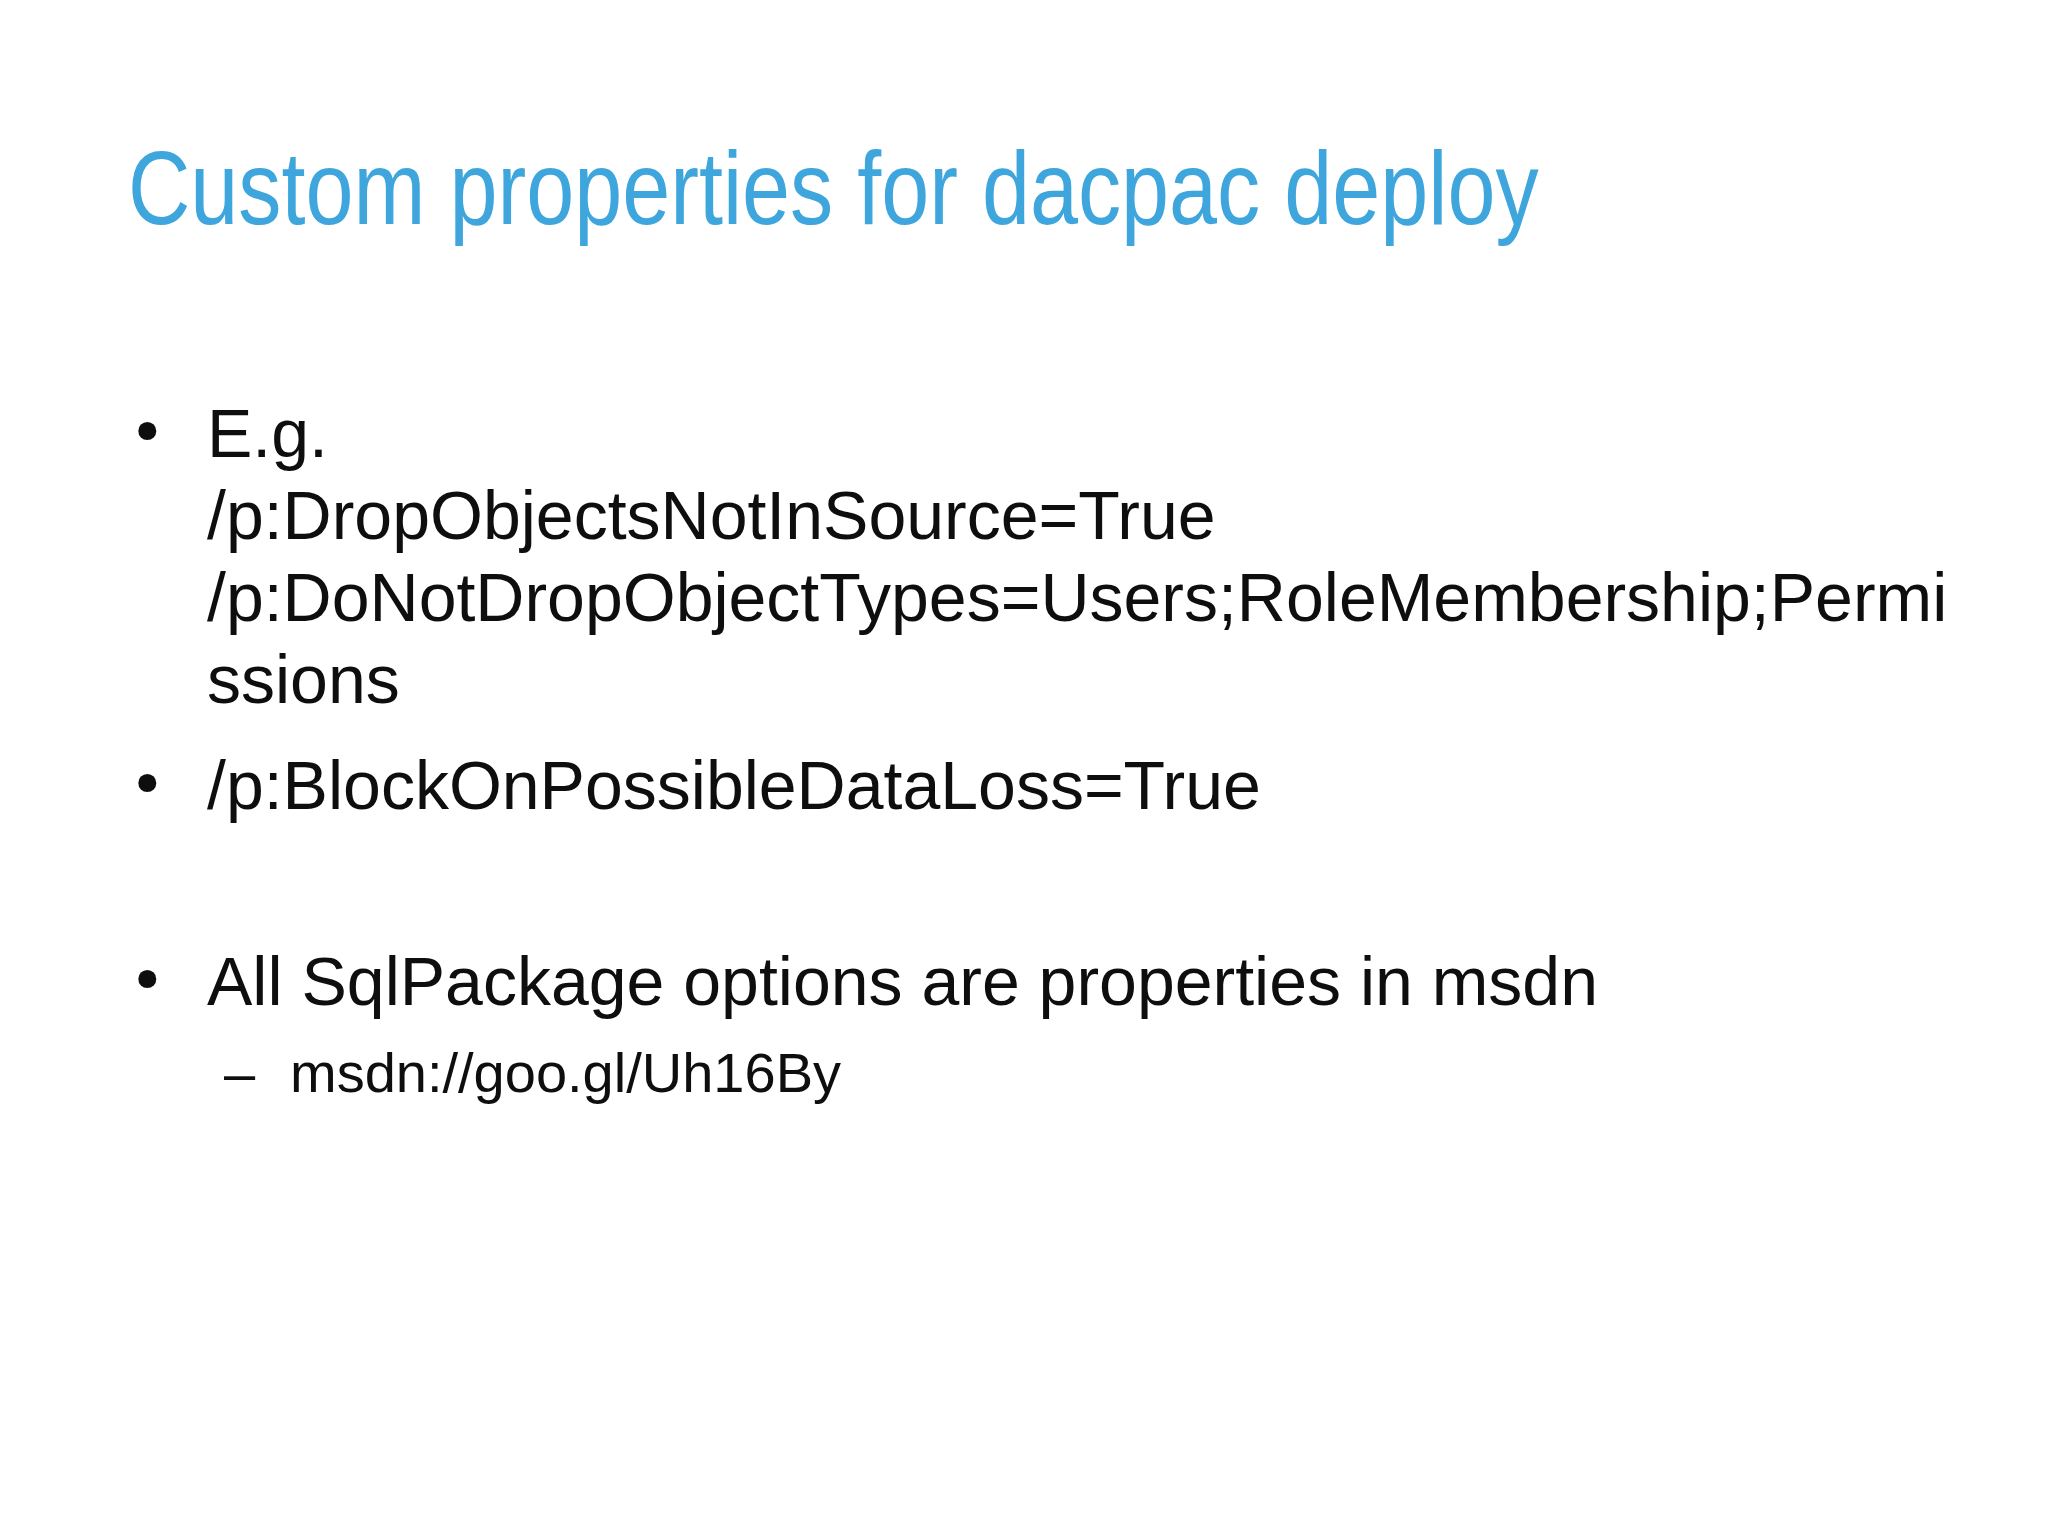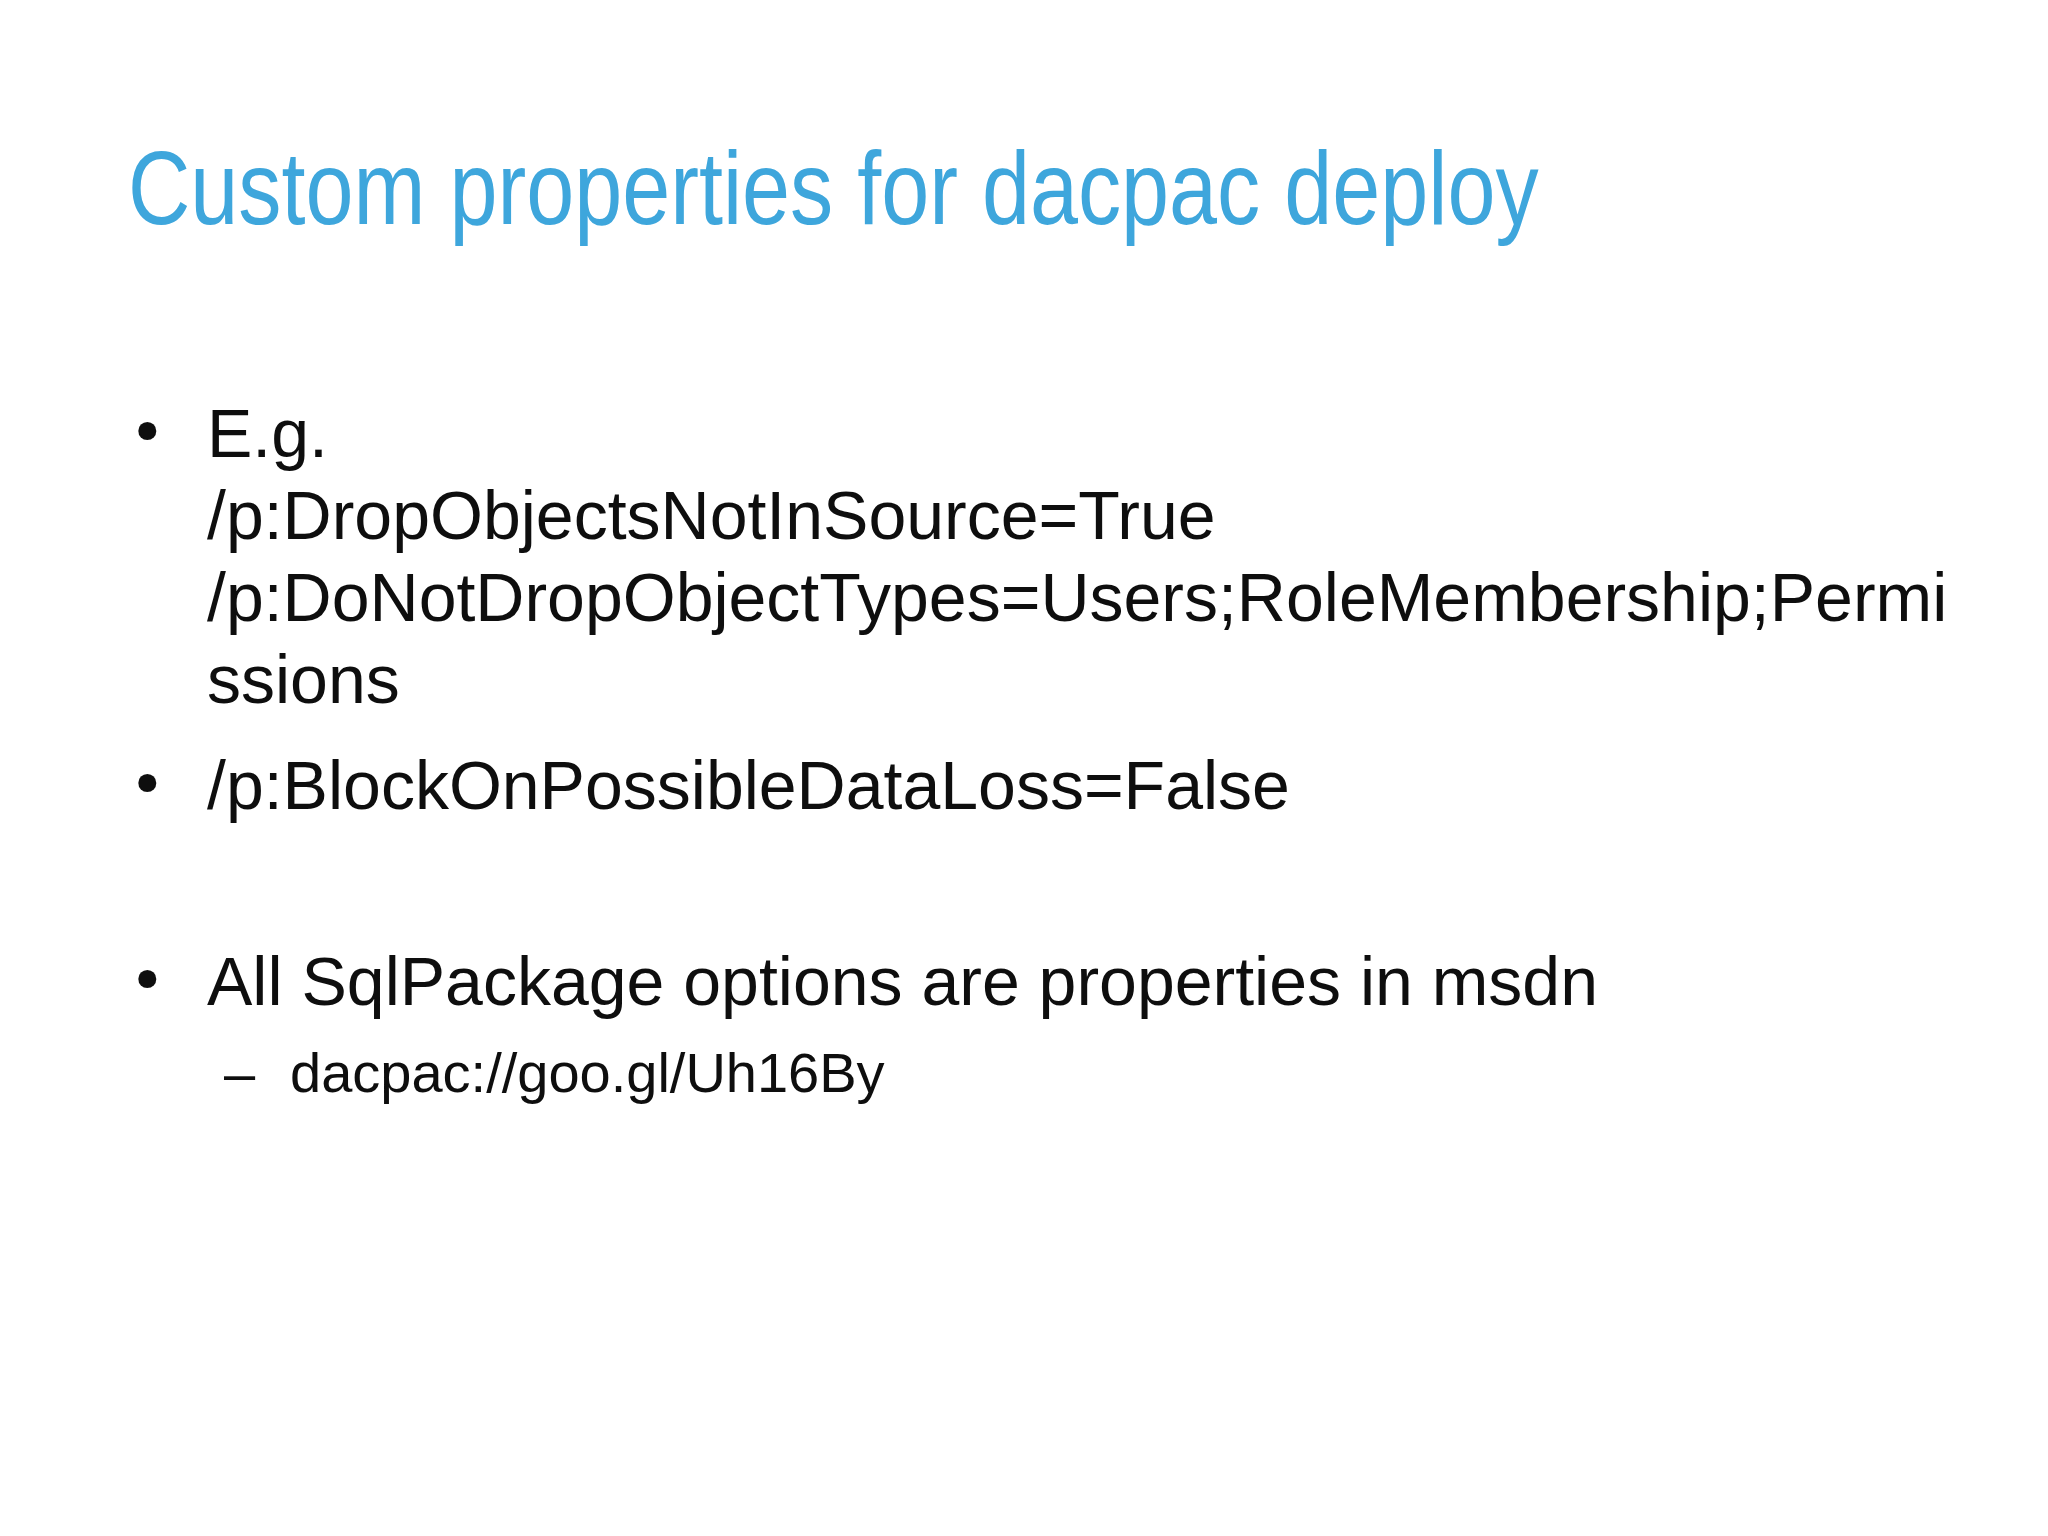--- a/index.html
+++ b/index.html
@@ -88,27 +88,27 @@
 
     <div class="li b1">
       <span class="marker">•</span>
       <span class="txt">E.g.
 /p:DropObjectsNotInSource=True
 /p:DoNotDropObjectTypes=Users;RoleMembership;Permissions</span>
     </div>
 
     <div class="li b2">
       <span class="marker">•</span>
-      <span class="txt">/p:BlockOnPossibleDataLoss=False</span>
+      <span class="txt">/p:BlockOnPossibleDataLoss=True</span>
     </div>
 
     <div class="li b3">
       <span class="marker">•</span>
       <span class="txt">All SqlPackage options are properties in msdn</span>
     </div>
 
     <div class="sub">
       <span class="marker">–</span>
-      <span class="txt">dacpac://goo.gl/Uh16By</span>
+      <span class="txt">msdn://goo.gl/Uh16By</span>
     </div>
 
   </div>
 </div>
 
 </body></html>

